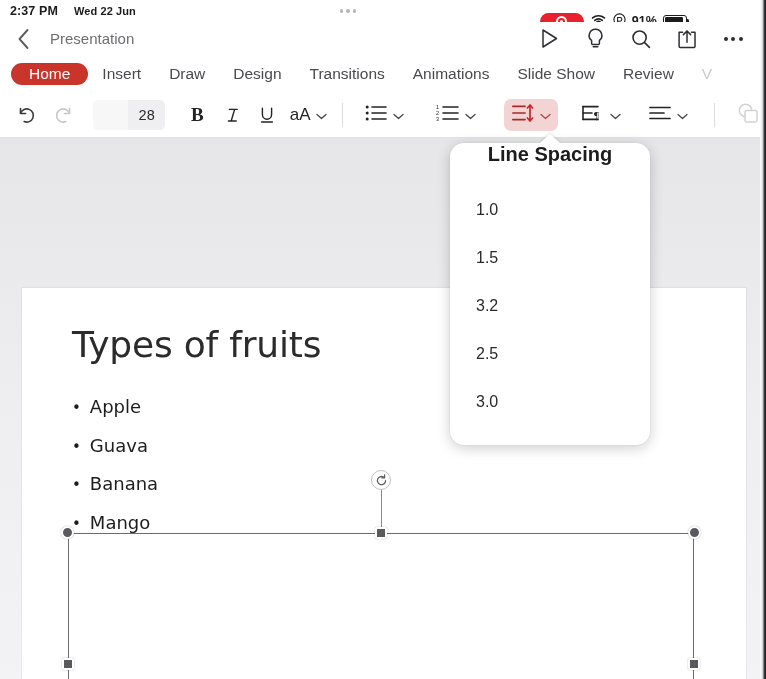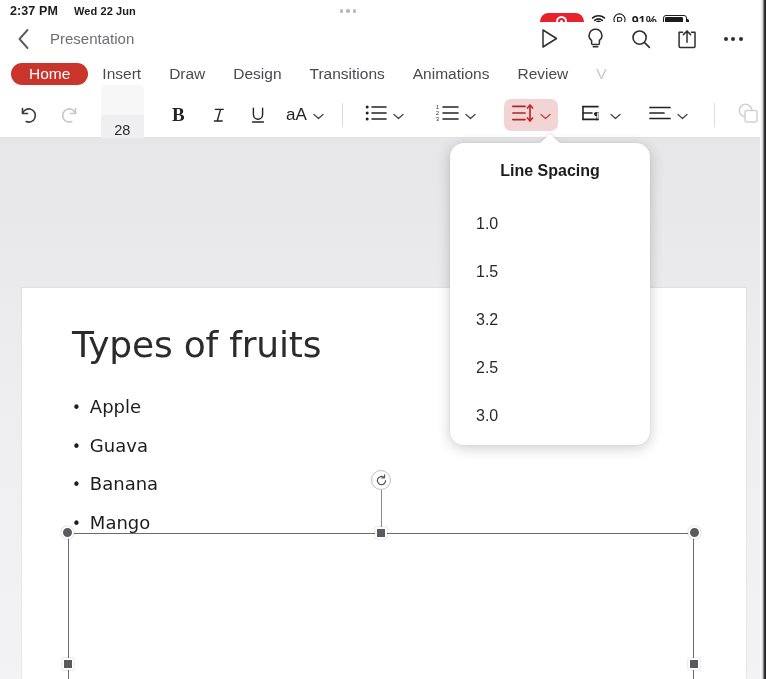--- a/index.html
+++ b/index.html
@@ -115,21 +115,21 @@
     border-bottom: 1px solid #e2e2e4;
   }
   .fmt-btn {
     display: flex; align-items: center; justify-content: center;
     cursor: pointer; color: #232326;
   }
   .undo { width: 30px; margin-left: 14px; }
   .redo { width: 30px; margin-left: 14px; color: #c7c7ca; }
   .size-wrap {
     display: flex; align-items: center; margin-left: 17px;
-    border-radius: 5px; overflow: hidden; flex-direction: column;
+    border-radius: 5px; overflow: hidden;
   }
   .size-minus { width: 43px; height: 30px; background: #f7f7f8; }
   .size-val {
     width: 46px; height: 30px; background: #efeff1;
     display: flex; align-items: center; justify-content: center;
     font-size: 14.5px; color: #2c2c2f;
   }
   .bold { width: 40px; margin-left: 16px; font-size: 19px; font-weight: 700; font-family: "Liberation Serif", serif; }
   .italic { width: 38px; margin-left: 4px; }
   .underline { width: 38px; margin-left: 4px; }
@@ -227,22 +227,22 @@
   }
   .pop-arrow {
     position: absolute; left: 100px; top: -9px; margin-left: -11px;
     width: 0; height: 0;
     border-left: 11px solid transparent;
     border-right: 11px solid transparent;
     border-bottom: 10px solid #ffffff;
     filter: drop-shadow(0 -1.5px 1px rgba(0,0,0,.07));
   }
   .pop-title {
-    text-align: center; font-size: 16px; font-weight: 700;
-    color: #1c1c1e; padding-top: 19px;
+    text-align: center; font-size: 20px; font-weight: 700;
+    color: #1c1c1e; 
   }
   .pop-list { padding-top: 20px; }
   .pop-item {
     height: 48px; display: flex; align-items: center;
     padding-left: 26px; font-size: 16px; color: #2a2a2c;
     cursor: pointer;
   }
 
   
   .bezel {
@@ -337,20 +337,21 @@
     </div>
   </div>
 
   <div class="tabs">
     <div class="tab active">Home</div>
     <div class="tab">Insert</div>
     <div class="tab">Draw</div>
     <div class="tab">Design</div>
     <div class="tab">Transitions</div>
     <div class="tab">Animations</div>
+    <div class="tab">Slide Show</div>
     <div class="tab">Review</div>
     <div class="tab cut">V</div>
   </div>
 
   <div class="fmtbar">
 
     <span class="fmt-btn undo">
       <svg width="22" height="22" viewBox="0 0 22 22">
         <path d="M5.5 9.5 L5.5 4.6 M5.5 9.5 L10.6 9.5" stroke="#3a3a3e" stroke-width="1.6" fill="none" stroke-linecap="round" stroke-linejoin="round"></path>
         <path d="M5.6 9.2 A6.6 6.6 0 1 1 9.2 17.6" stroke="#3a3a3e" stroke-width="1.6" fill="none" stroke-linecap="round"></path>

